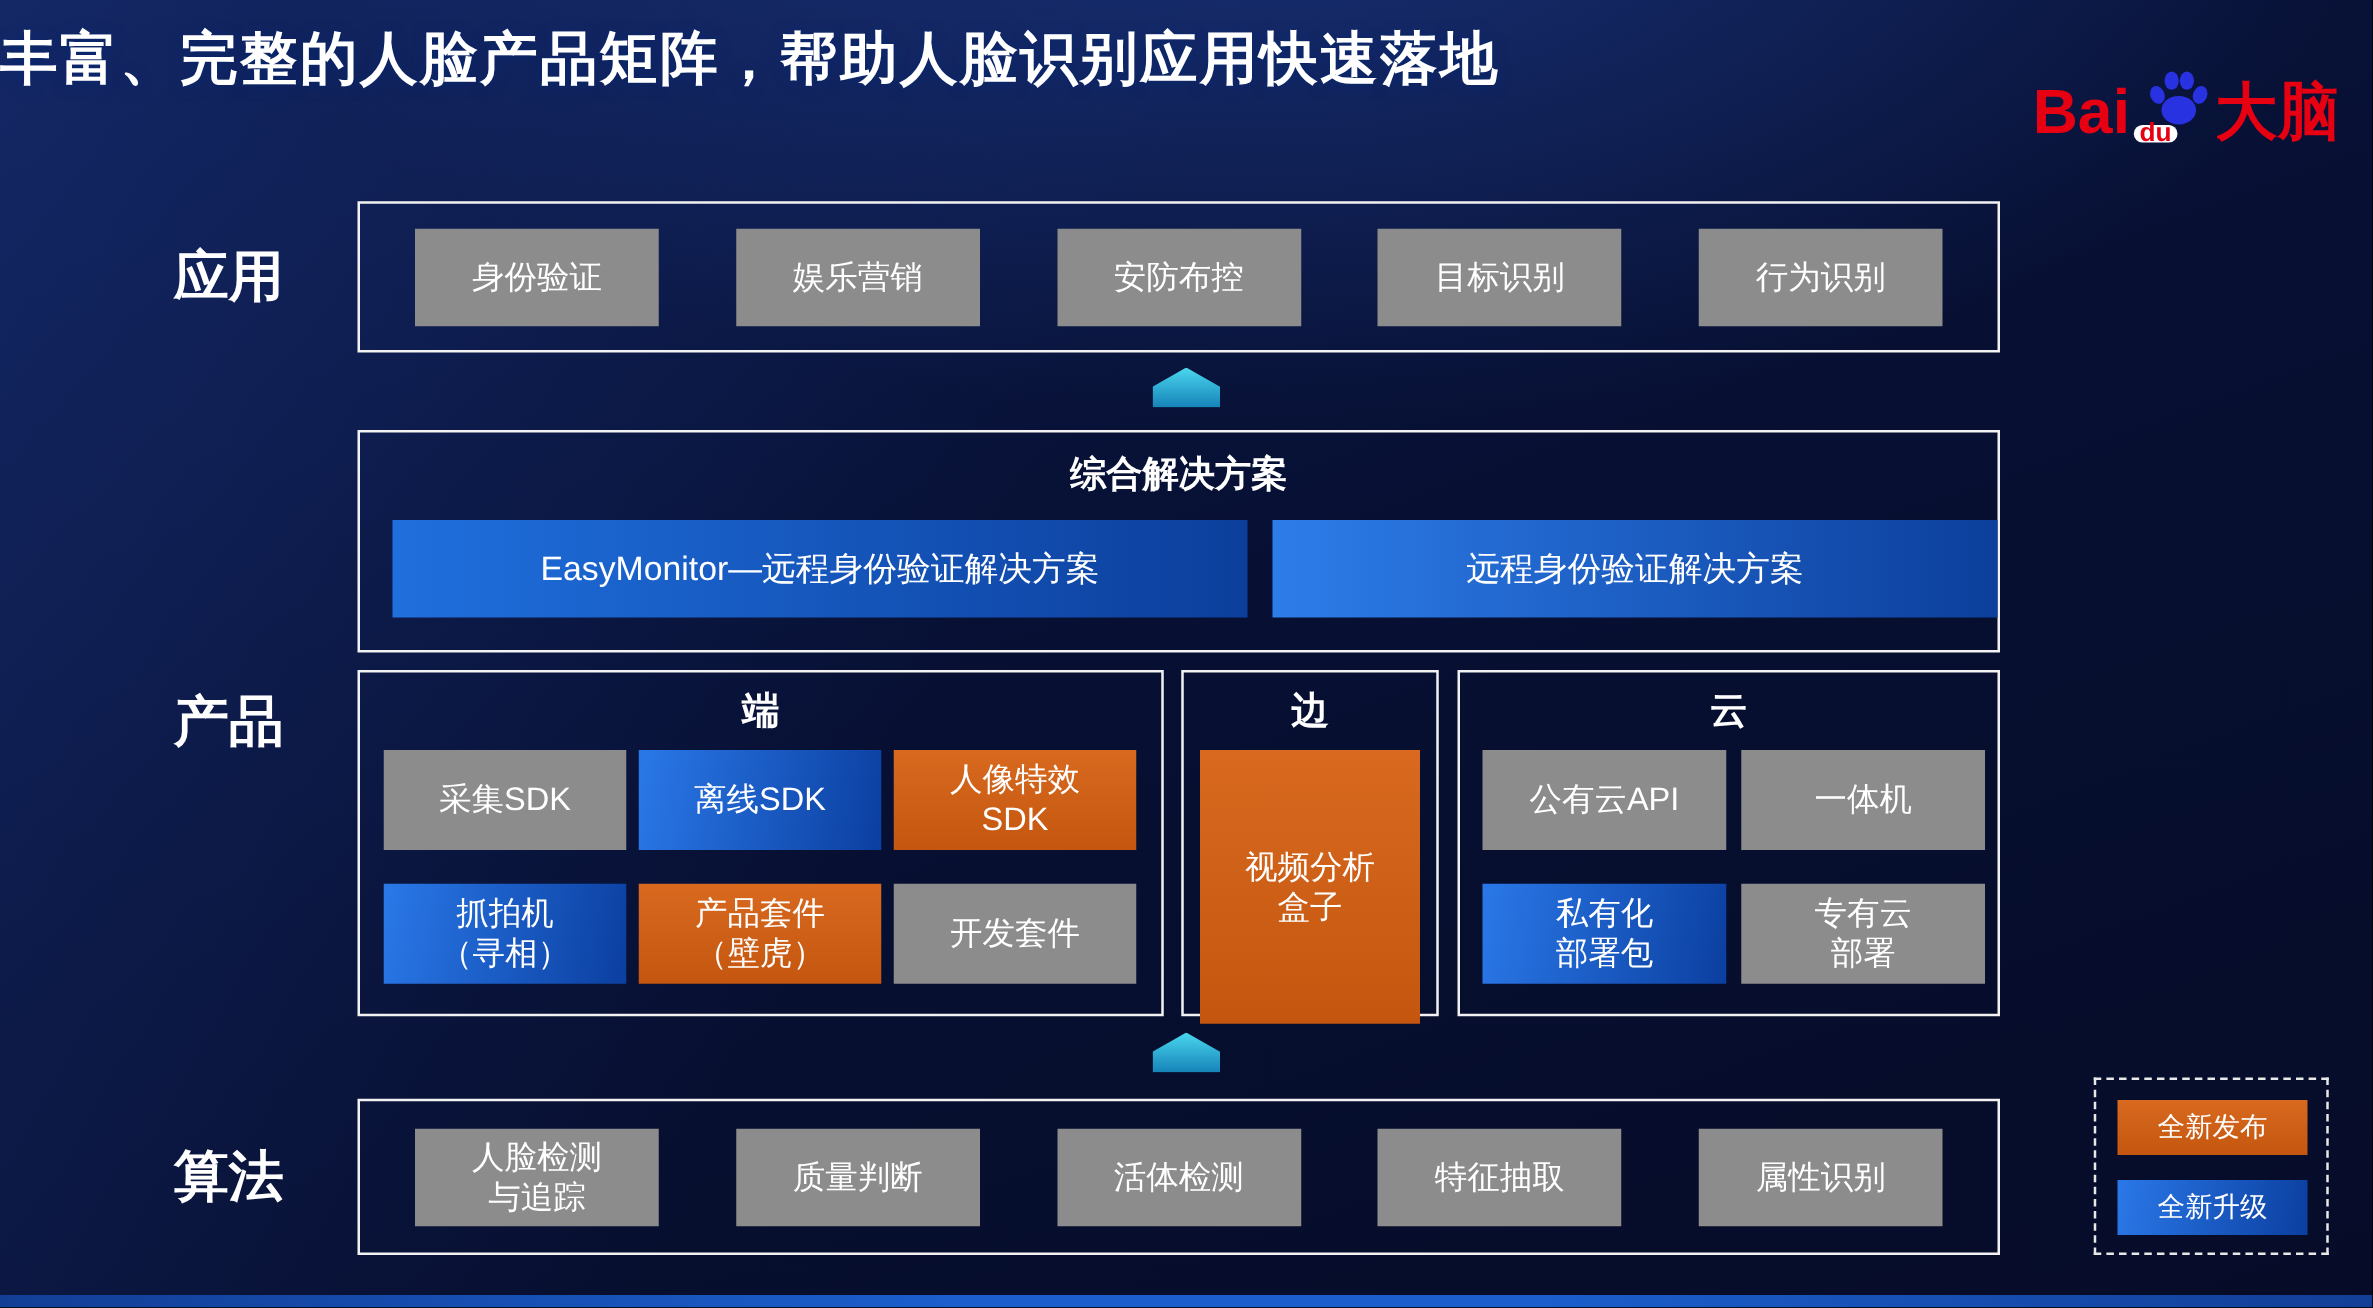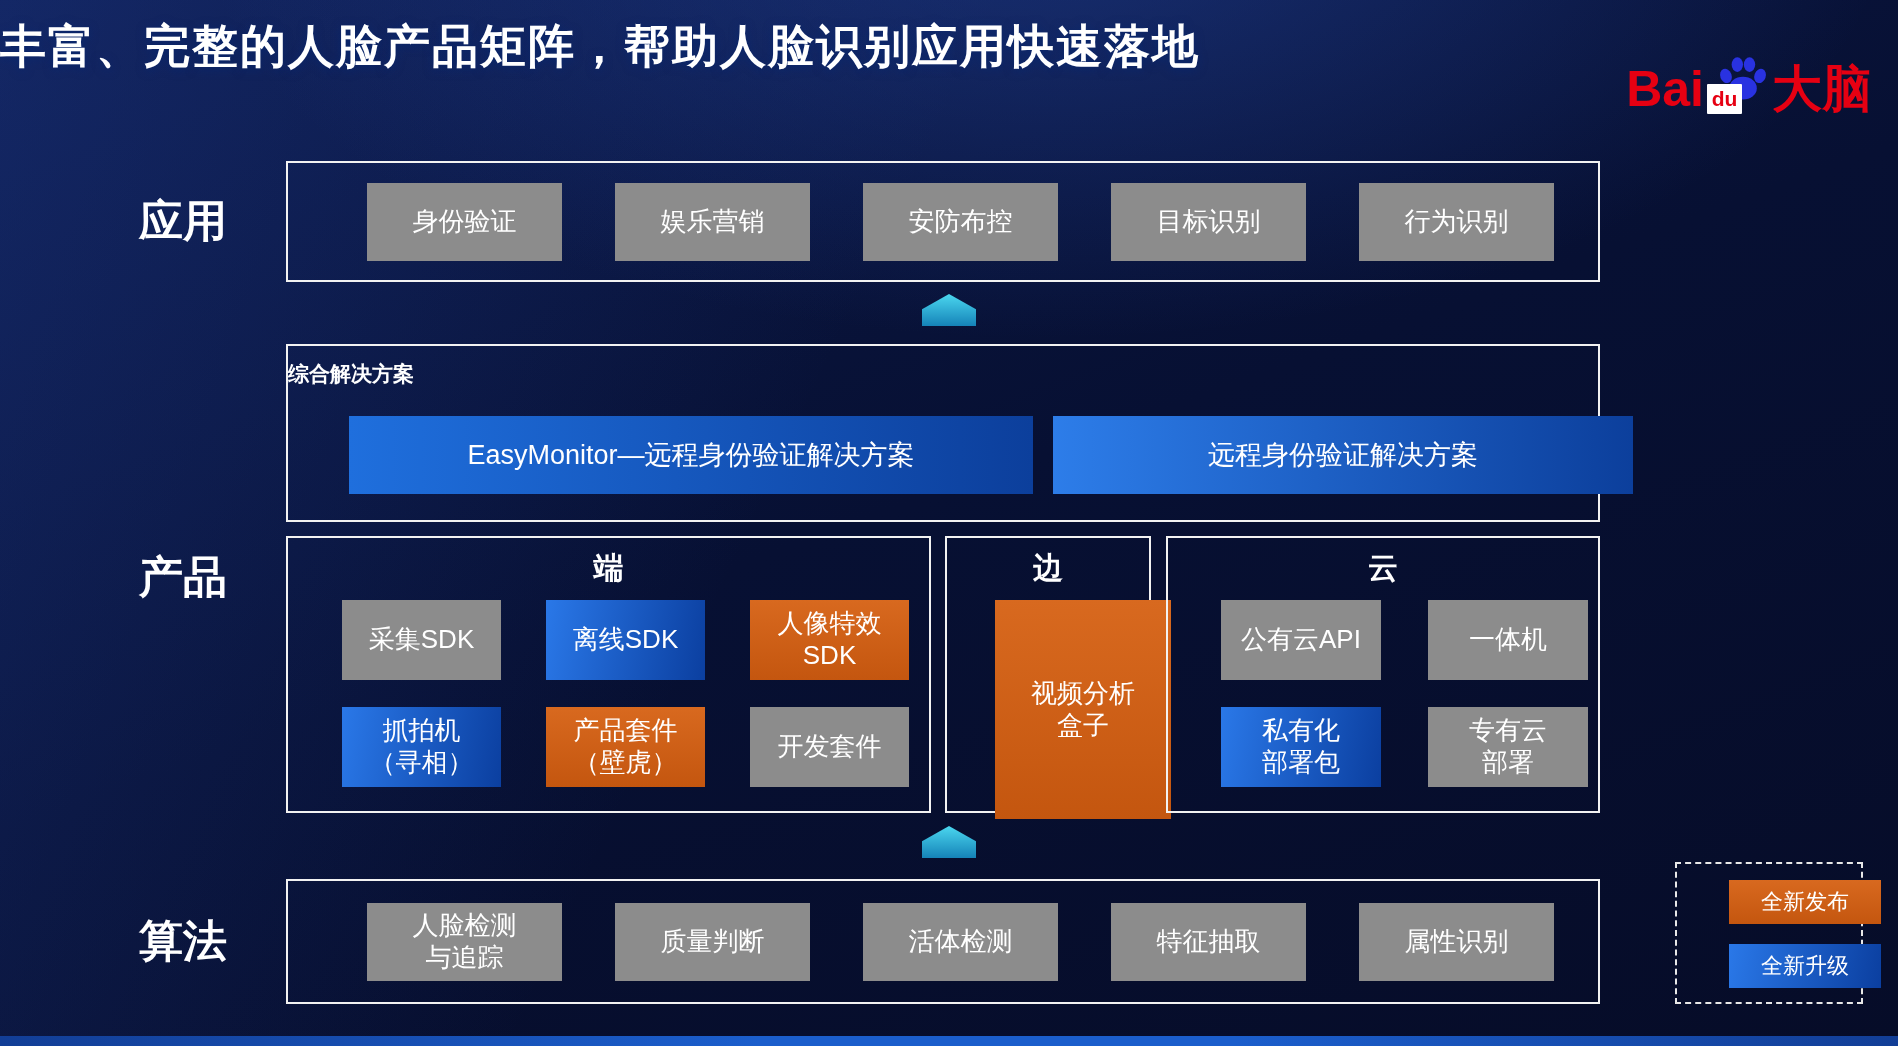--- a/index.html
+++ b/index.html
@@ -16,33 +16,32 @@
   .slide-title {
     position:absolute; top:16px; left:0; width:1870px; text-align:left;
     font-size:46px; font-weight:bold; letter-spacing:2px;
     text-shadow:0 2px 10px rgba(0,40,120,0.6);
   }
   .logo { position:absolute; top:54px; right:26px; display:flex; align-items:flex-end; }
   .logo-bai, .logo-brain { color:#e60012; font-size:50px; font-weight:bold; line-height:1; }
   .logo-du-wrap { position:relative; width:62px; height:60px; margin:0 3px; }
   .paw-icon { position:absolute; top:0; right:0; width:52px; height:52px; }
   .du-box {
-    position:absolute; left:0; bottom:0; width:35px; height:30px; background:#ffffff;
-    border-radius:1px; display:flex; align-items:center; justify-content:center;
+    position:absolute; left:0; bottom:0; width:35px; height:14px; background:#ffffff;
+    border-radius:11px; display:flex; align-items:center; justify-content:center;
     color:#e60012; font-weight:bold; font-size:21px;
   }
 
   
   .panel { position:absolute; border:2px solid #f2f2f2; box-sizing:border-box; }
   .side-label { position:absolute; left:118px; width:130px; text-align:center; font-size:44px; font-weight:bold; }
   .box {
     display:flex; align-items:center; justify-content:center; text-align:center;
     font-size:26px; line-height:1.22; white-space:pre-line; box-sizing:border-box;
     color:#ffffff;
-    margin-left:35px;
   }
   .status-default { background:#8c8c8c; }
   .status-new-upgrade { background:linear-gradient(100deg,#2a78e8 0%, #0b3fa0 100%); }
   .status-new-release { background:linear-gradient(180deg,#d8691f 0%, #c4560f 100%); }
 
   .up-arrow {
     position:absolute; width:54px; height:32px;
     background:linear-gradient(180deg,#4bd7ef 0%, #1583b8 100%);
     clip-path:polygon(50% 0%, 100% 48%, 100% 100%, 0% 100%, 0% 48%);
   }
@@ -50,21 +49,21 @@
   
   #label-app { top:192px; }
   #app-panel {
     left:286px; top:161px; width:1314px; height:121px;
     display:flex; align-items:center; justify-content:space-between; padding:0 44px;
   }
   .app-box, .algo-box { width:195px; height:78px; }
 
   
   #solution-panel { left:286px; top:344px; width:1314px; height:178px; }
-  .solution-title { position:absolute; top:14px; left:0; width:100%; font-size:21px; font-weight:bold; }
+  .solution-title { position:absolute; top:14px; left:0; width:100%; text-align:center; font-size:29px; font-weight:bold; }
   .solution-btn {
     position:absolute; top:70px; height:78px;
     display:flex; align-items:center; justify-content:center; font-size:27px;
   }
   #solution-btn-1 { left:26px;  width:684px; background:linear-gradient(90deg,#1f6fdd 0%, #0c3f9c 100%); }
   #solution-btn-2 { left:730px; width:580px; background:linear-gradient(90deg,#2d7de9 0%, #0c3f9c 100%); }
 
   
   #label-product { top:548px; }
   #group-duan { left:286px;  top:536px; width:645px; height:277px; }

